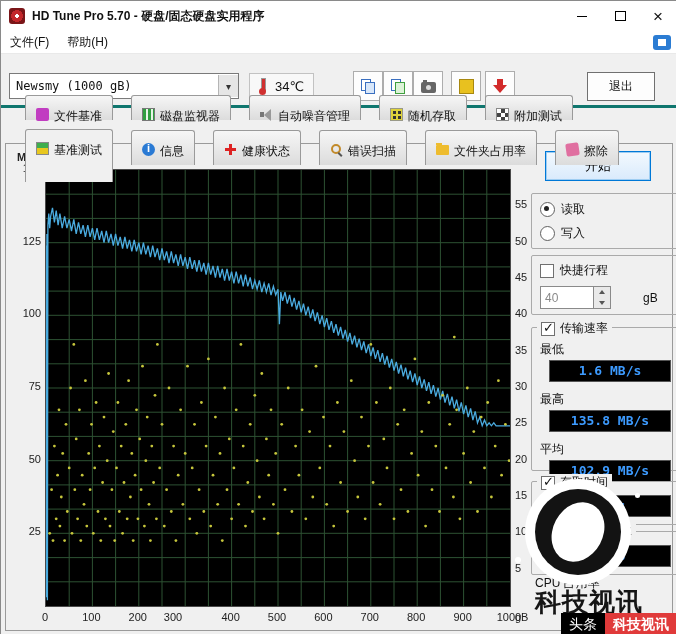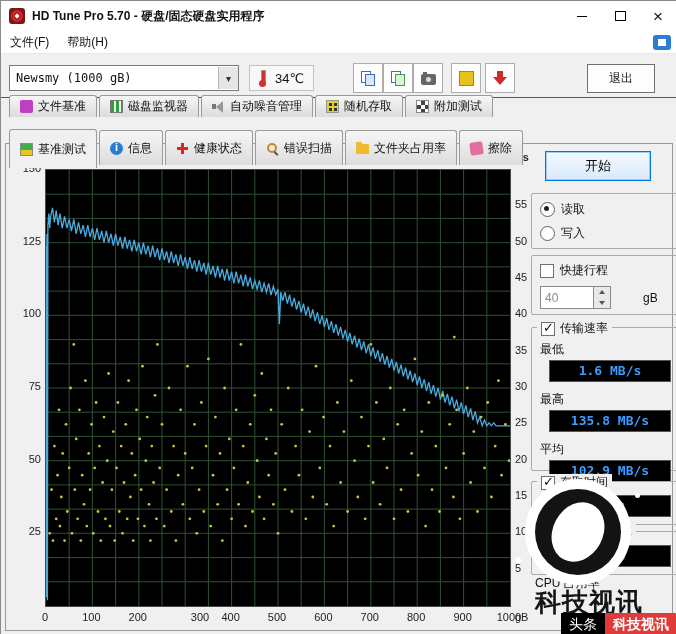--- a/index.html
+++ b/index.html
@@ -15,21 +15,21 @@
   .glyph-max{width:9px;height:8px;border:1px solid #000;}
   .glyph-close::before{content:'\00d7';font-size:17px;line-height:17px;}
 
   
   .menubar{position:absolute;top:30px;left:0;right:0;height:22px;background:#fff;display:flex;align-items:center;border-bottom:1px solid #e9e9e9;}
   .menu-item{padding:0 9px;line-height:22px;}
   .menu-extra{margin-left:auto;margin-right:6px;width:18px;height:15px;background:#2b7cd3;border-radius:3px;position:relative;}
   .menu-extra::after{content:'';position:absolute;left:5px;top:4px;width:8px;height:7px;background:#fff;}
 
   
-  .toolbar{position:absolute;top:56px;left:0;right:0;height:40px;background:#f0f0f0;border-bottom:1px solid #0f766e;}
+  .toolbar{position:absolute;top:64px;left:0;right:0;height:40px;background:#f0f0f0;border-bottom:3px solid #0f766e;}
   .combo{position:absolute;left:8px;top:8px;width:228px;height:24px;background:#fff;border:1px solid #7a7a7a;display:flex;align-items:center;}
   .combo-text{flex:1;padding-left:6px;font-family:"DejaVu Sans Mono",monospace;font-size:12px;}
   .combo-arrow{width:19px;height:22px;background:#e6e6e6;border-left:1px solid #b5b5b5;display:flex;align-items:center;justify-content:center;font-size:10px;color:#333;}
   .combo-arrow::before{content:'\25be';}
   .tempbox{position:absolute;left:248px;top:8px;height:24px;display:flex;align-items:center;gap:9px;padding:0 9px;border:1px solid #c2c2c2;background:#f8f8f8;}
   .thermo{position:relative;width:7px;height:17px;flex:none;}
   .thermo::before{content:'';position:absolute;left:2px;top:0;width:3px;height:12px;background:#d03030;border:1px solid #999;border-bottom:none;}
   .thermo::after{content:'';position:absolute;left:0;bottom:0;width:7px;height:7px;border-radius:50%;background:#d03030;}
   .temp-val{font-size:13px;}
   .tbtn{position:absolute;top:6px;width:28px;height:28px;border:1px solid #adadad;background:#fdfdfd;display:flex;align-items:center;justify-content:center;}
@@ -43,21 +43,21 @@
   .tb-save{width:13px;height:13px;background:#e8c11f;border:1px solid #a8880f;}
   .tb-down{position:relative;width:14px;height:16px;}
   .tb-down::before{content:'';position:absolute;left:4px;top:1px;width:6px;height:6px;background:#d22a2a;}
   .tb-down::after{content:'';position:absolute;left:0;top:7px;border-left:7px solid transparent;border-right:7px solid transparent;border-top:8px solid #d22a2a;}
   .exit-btn{position:absolute;left:586px;top:7px;width:66px;height:27px;border:1px solid #707070;background:#fdfdfd;font-size:12px;display:flex;align-items:center;justify-content:center;}
 
   
   .tabs{position:absolute;left:8px;display:flex;gap:2px;}
   .tabs1{top:94px;height:22px;}
   .tabs2{top:129px;height:35px;z-index:4;}
-  .tab{display:flex;align-items:center;padding:5px 10px;background:linear-gradient(#f6f6f6,#dcdcdc);border:1px solid #9a9a9a;border-bottom:none;border-radius:3px 3px 0 0;white-space:nowrap;}
+  .tab{display:flex;padding:12px 10px;background:linear-gradient(#f6f6f6,#dcdcdc);border:1px solid #9a9a9a;border-bottom:none;border-radius:3px 3px 0 0;white-space:nowrap;margin-left:16px;}
   .tab.active{background:#f0f0f0;height:28px;margin-top:-1px;z-index:6;}
   .ti{width:13px;height:13px;display:inline-block;margin-right:5px;flex:none;position:relative;}
   .i-fb{background:#c13dc1;border-radius:2px;}
   .i-dm{background:repeating-linear-gradient(90deg,#2f9e3f 0 3px,#e8f5e8 3px 5px);border:1px solid #777;box-sizing:border-box;}
   .i-no::before{content:'';position:absolute;left:0;top:4px;width:4px;height:5px;background:#777;}
   .i-no::after{content:'';position:absolute;left:4px;top:1px;border-top:6px solid transparent;border-bottom:6px solid transparent;border-left:0;border-right:7px solid #999;}
   .i-ra{background:#ded23a;border:1px solid #998;box-sizing:border-box;}
   .i-ra::after{content:'';position:absolute;left:2px;top:2px;width:3px;height:3px;background:#333;box-shadow:5px 0 0 #333,0 5px 0 #333,5px 5px 0 #333;}
   .i-et{background:#fff;border:1px solid #888;box-sizing:border-box;background-image:linear-gradient(45deg,#444 25%,transparent 25%,transparent 75%,#444 75%),linear-gradient(45deg,#444 25%,transparent 25%,transparent 75%,#444 75%);background-size:8px 8px;background-position:0 0,4px 4px;}
   .i-bm{background:linear-gradient(180deg,#3fae4e 0 50%,#e8c71f 50%);border:1px solid #888;box-sizing:border-box;}
@@ -443,21 +443,21 @@
       <div class="ytick yr" style="top: 192.667px;">35</div>
       <div class="ytick yr" style="top: 229px;">30</div>
       <div class="ytick yr" style="top: 265.333px;">25</div>
       <div class="ytick yr" style="top: 301.667px;">20</div>
       <div class="ytick yr" style="top: 338px;">15</div>
       <div class="ytick yr" style="top: 374.333px;">10</div>
       <div class="ytick yr" style="top: 410.667px;">5</div>
       <div class="xtick" style="left: 18px;">0</div>
       <div class="xtick" style="left: 64.4px;">100</div>
       <div class="xtick" style="left: 110.8px;">200</div>
-      <div class="xtick" style="left: 173px;">300</div>
+      <div class="xtick" style="left: 146px;">300</div>
       <div class="xtick" style="left: 203.6px;">400</div>
       <div class="xtick" style="left: 250px;">500</div>
       <div class="xtick" style="left: 296.4px;">600</div>
       <div class="xtick" style="left: 342.8px;">700</div>
       <div class="xtick" style="left: 389.2px;">800</div>
       <div class="xtick" style="left: 435.6px;">900</div>
       <div class="xtick" style="left: 482px;">1000</div>
     </div>
 
   <div class="panel">

